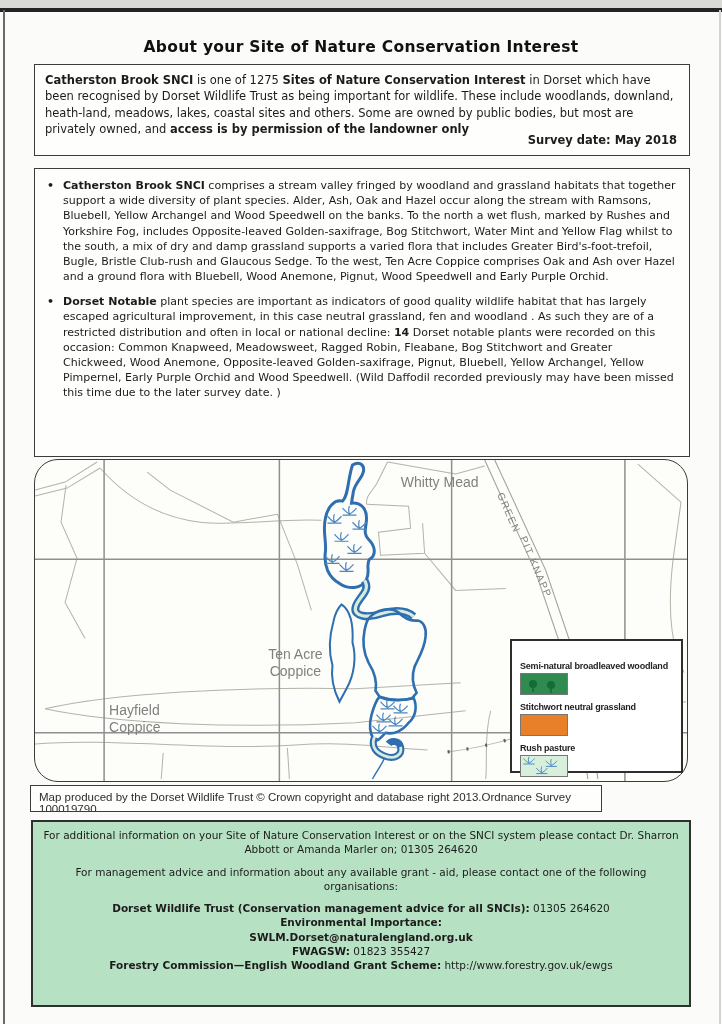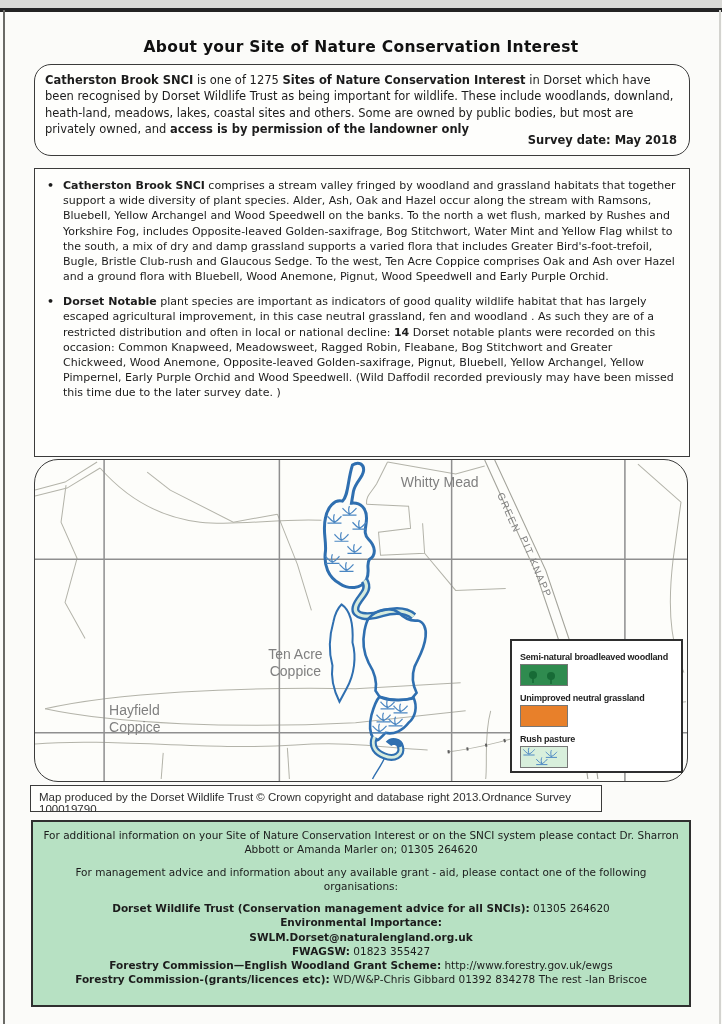--- a/index.html
+++ b/index.html
@@ -14,35 +14,35 @@
   .scan-line-right{position:absolute;right:1px;top:10px;width:2px;height:1014px;background:#d3d3cf;}
 
   .page-title{
     position:absolute;top:38px;left:0;width:722px;text-align:center;
     font-size:15.5px;font-weight:bold;letter-spacing:.3px;color:#111;
   }
   .box{
     position:absolute;background:#fefefc;border:1.6px solid #3b3b3b;box-sizing:border-box;
   }
   .intro-box{top:64px;left:34px;width:656px;height:92px;padding:7px 10px 6px 10px;
-    font-size:11.5px;line-height:1.42;overflow:hidden;border-radius:17px;}
+    font-size:11.5px;line-height:1.42;overflow:hidden;}
   .survey-date{position:absolute;right:12px;bottom:7px;font-weight:bold;}
 
   .importance-box{top:168px;left:34px;width:656px;height:289px;padding:9px 12px;overflow:hidden;
     font-size:11px;line-height:1.38;}
   .importance-heading{font-weight:bold;text-decoration:underline;font-size:12.5px;margin:0 0 9px 0;}
   .bullet{display:flex;margin:0 0 10px 0;}
   .bullet .dot{width:16px;flex:0 0 16px;font-weight:bold;}
   .bullet .btxt{flex:1;}
 
   .map-box{top:459px;left:34px;width:654px;height:323px;background:#fdfdfa;padding:0;border-radius:24px;}
   .map-box svg.mainmap{display:block;width:100%;height:100%;}
   .legend{
     position:absolute;right:4px;top:179px;width:173px;height:134px;background:#ffffff;
-    border:2px solid #2e2e2e;box-sizing:border-box;padding:11px 8px;
+    border:2px solid #2e2e2e;box-sizing:border-box;padding:20px 8px;
     font-family:"Liberation Sans",sans-serif;
   }
   .legend-item{margin-bottom:7px;}
   .legend-label{font-size:9px;font-weight:bold;letter-spacing:-0.2px;color:#222;margin-bottom:2px;white-space:nowrap;}
   .swatch{width:46px;height:20px;border:1px solid #777;}
   .swatch svg{display:block;width:100%;height:100%;}
 
   .caption-box{top:785px;left:30px;width:572px;height:27px;padding:5px 8px;
     font-family:"Liberation Sans",sans-serif;font-size:11.5px;color:#2d2d2d;overflow:hidden;}
 
@@ -175,21 +175,21 @@
       <div class="legend-label">Semi-natural broadleaved woodland</div>
       <div class="swatch">
         <svg viewBox="0 0 46 20">
             <rect width="46" height="20" fill="#2f8b4f"></rect>
             <use href="#tree" x="12" y="14"></use>
             <use href="#tree" x="30" y="15"></use>
           </svg>
       </div>
     </div>
     <div class="legend-item">
-      <div class="legend-label">Unimproved neutral grassland</div>
+      <div class="legend-label">Stitchwort neutral grassland</div>
       <div class="swatch">
         <svg viewBox="0 0 46 20">
             <rect width="46" height="20" fill="#e8802a"></rect>
           </svg>
       </div>
     </div>
     <div class="legend-item">
       <div class="legend-label">Rush pasture</div>
       <div class="swatch">
         <svg viewBox="0 0 46 20">
@@ -206,14 +206,13 @@
 <div class="box caption-box"><span>Map produced by the Dorset Wildlife Trust © Crown copyright and database right 2013.Ordnance Survey 100019790.</span></div>
 
 <div class="box contact-box" style="background:#b7e1c3;">
   <p>For additional information on your Site of Nature Conservation Interest or on the SNCI system please contact Dr. Sharron Abbott or Amanda Marler on; 01305 264620</p>
   <p>For management advice and information about any available grant - aid, please contact one of the following organisations:</p>
   <div class="org-line"><b>Dorset Wildlife Trust (Conservation management advice for all SNCIs):</b><span> 01305 264620</span></div>
   <div class="org-line"><b>Environmental Importance:</b><span></span></div>
   <div class="org-line"><b>SWLM.Dorset@naturalengland.org.uk</b><span></span></div>
   <div class="org-line"><b>FWAGSW:</b><span> 01823 355427</span></div>
   <div class="org-line"><b>Forestry Commission—English Woodland Grant Scheme:</b><span> http://www.forestry.gov.uk/ewgs</span></div>
-  <div class="org-line"><b>Forestry Commission-(grants/licences etc):</b><span> WD/W&amp;P-Chris Gibbard 01392 834278   The rest -Ian Briscoe</span></div>
 </div>
 
 </body></html>

